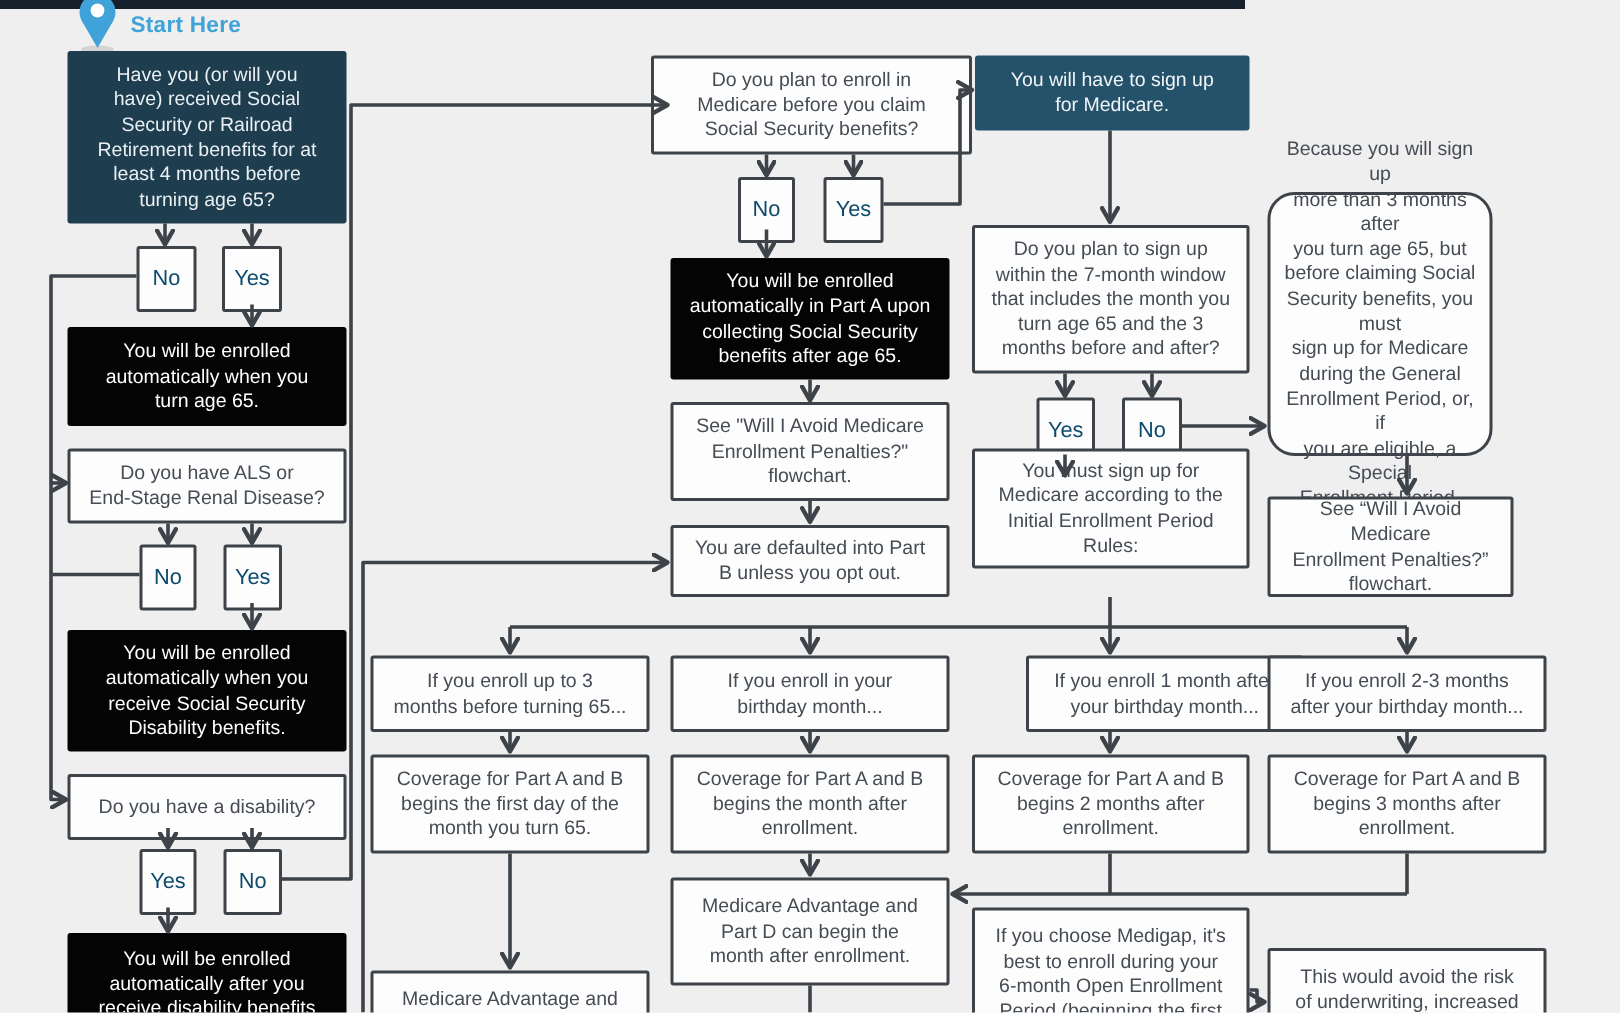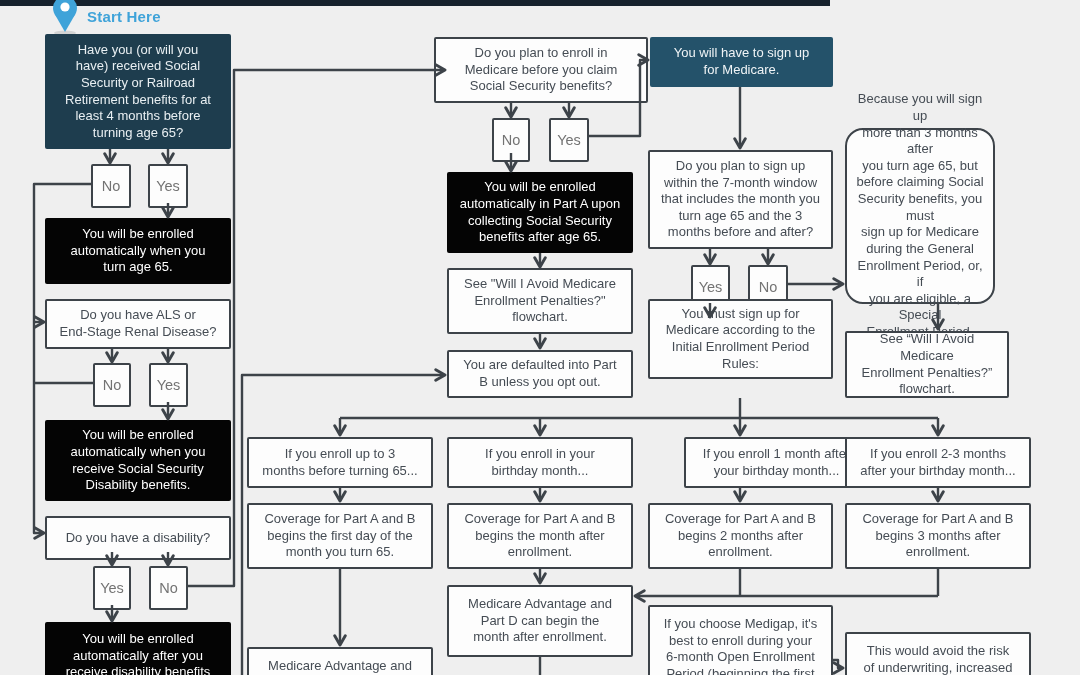--- a/index.html
+++ b/index.html
@@ -14,21 +14,21 @@
   }
   .node{
     position:absolute;box-sizing:border-box;display:flex;align-items:center;
     justify-content:center;text-align:center;white-space:pre-line;
     line-height:1.28;padding:20px 6px;font-size:13px;border-radius:2px;
   }
   .node.white{background:#fdfdfd;border:2px solid #3d4349;color:#454c54;}
   .node.black{background:#040404;color:#ffffff;}
   .node.teal1{background:#1e3d4e;color:#e9eff2;}
   .node.teal2{background:#24526a;color:#f0f4f6;}
-  .node.small{background:#fdfdfd;border:2px solid #3d4349;color:#737373;font-size:14.5px;}
+  .node.small{background:#fdfdfd;border:2px solid #3d4349;color:#0c4a6e;font-size:14.5px;}
   .node.clip{align-items:flex-start;padding-top:9px;}
   #wires{position:absolute;left:0;top:0;pointer-events:none;}
 </style>
 </head>
 <body>
 
 <div id="canvas">
   <div id="topbar"></div>
 
   <svg style="position:absolute;left:44px;top:-3px;" width="44" height="42" viewBox="0 0 44 42">

